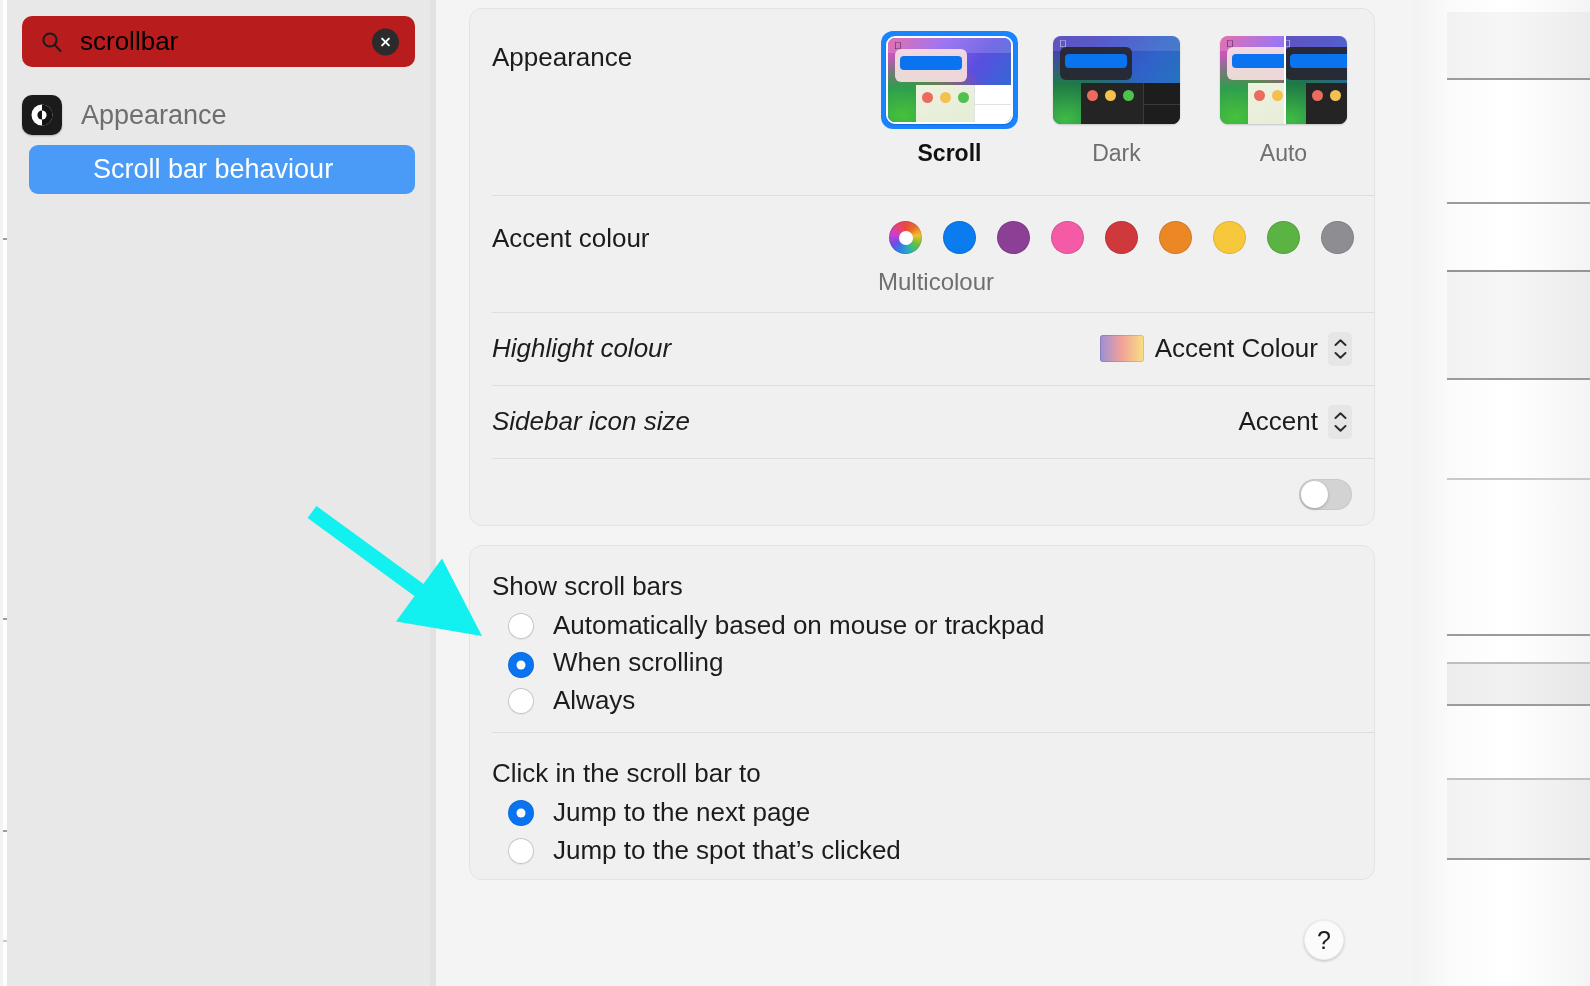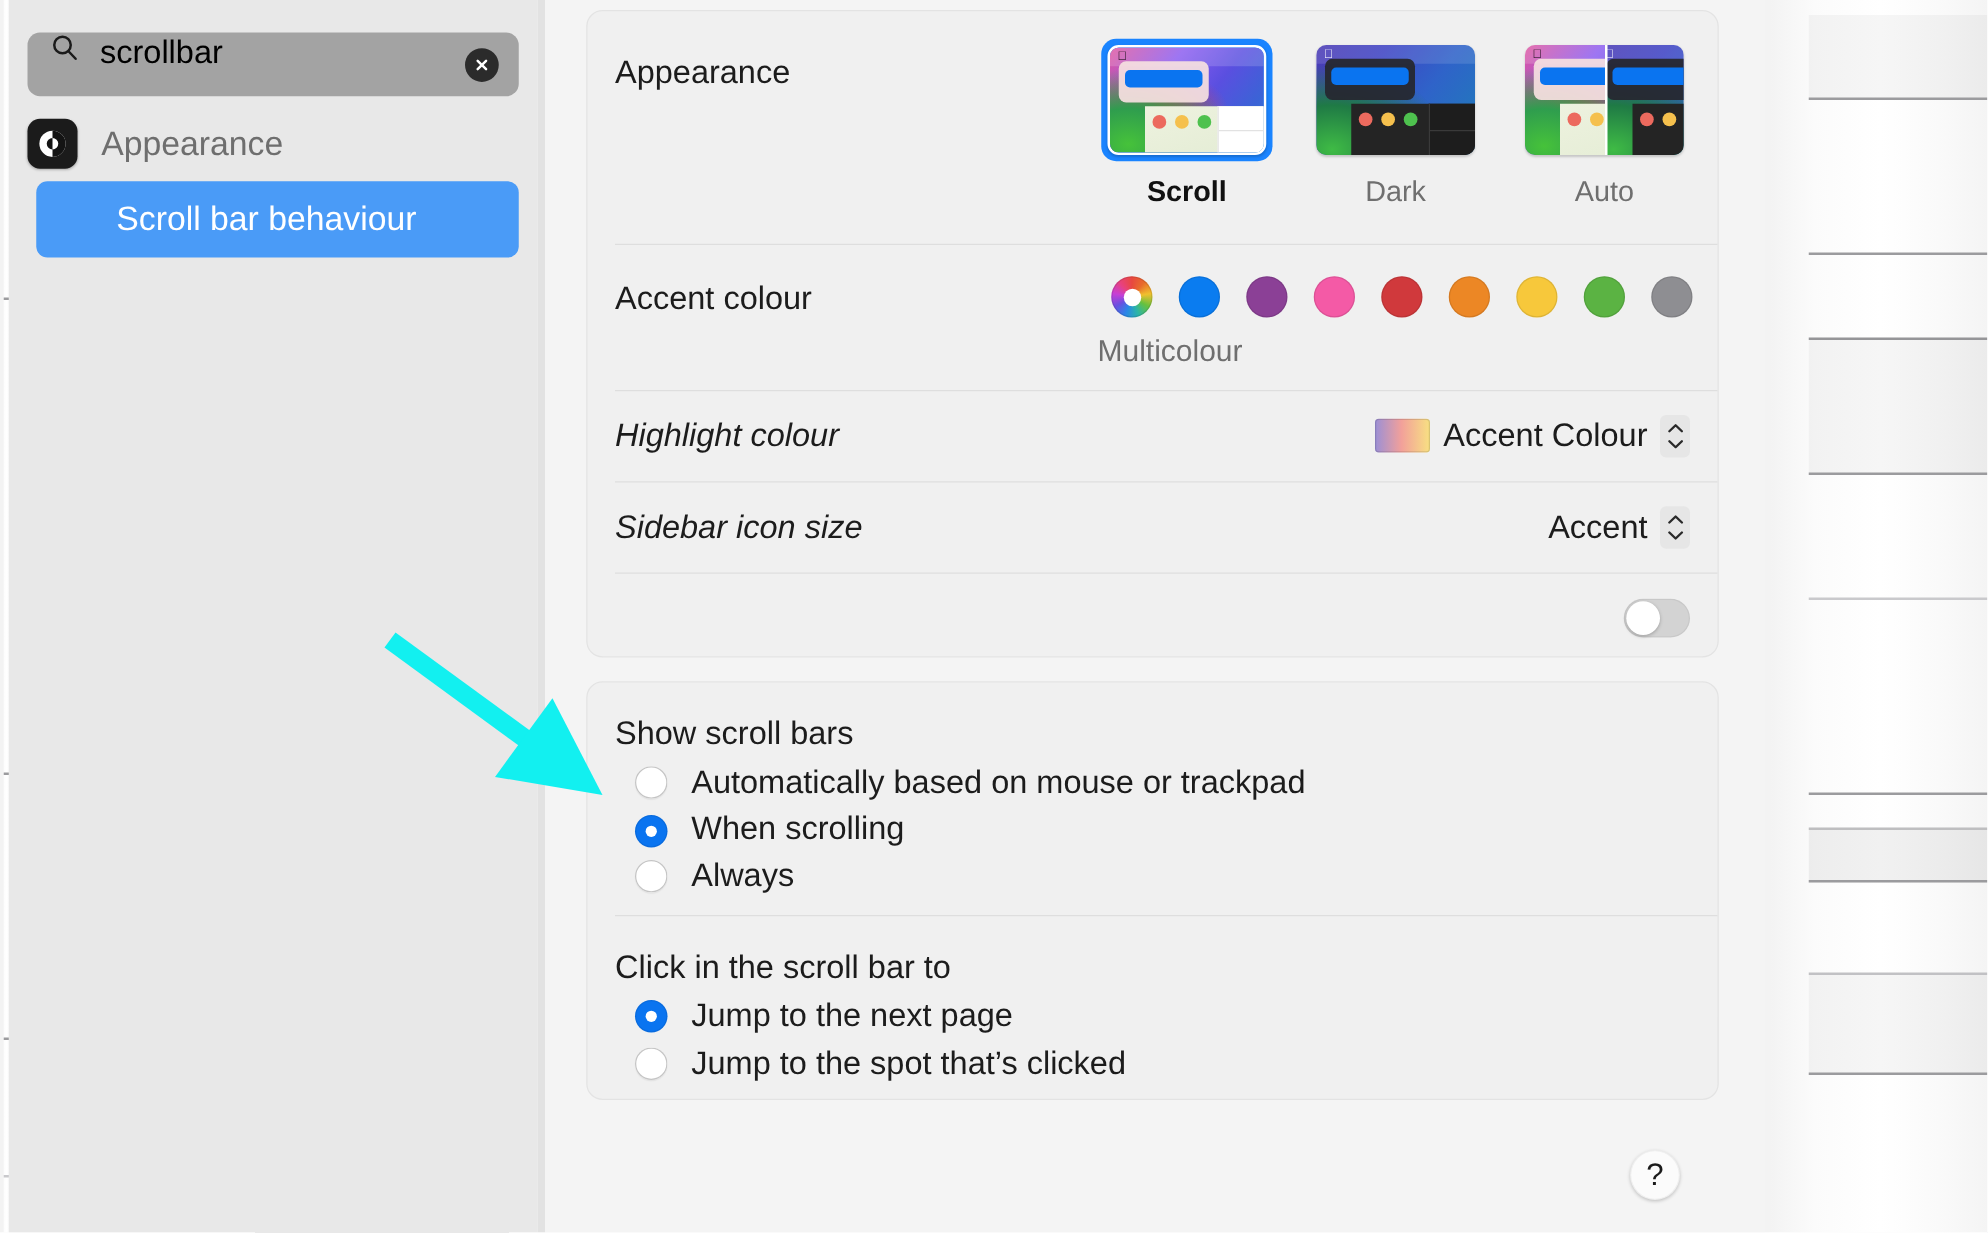--- a/index.html
+++ b/index.html
@@ -64,28 +64,28 @@
   .sidebar-sliver {
     position: absolute;
     left: 430px; top: 0;
     width: 6px; height: 986px;
     background: #e2e2e2;
   }
 
   .search-wrap {
     position: absolute;
     left: 15px;
-    top: 26px;
+    top: 16px;
     width: 393px;
     height: 51px;
-    background: #a3a3a3;
+    background: #b91c1c;
     border-radius: 10px;
     box-sizing: border-box;
     display: flex;
-    align-items: flex-start;
+    align-items: center;
   }
   .search-icon {
     width: 24px; height: 24px;
     margin-left: 18px;
     flex: 0 0 auto;
     display: block;
   }
   .search-input {
     border: 0;
     background: transparent;
@@ -134,21 +134,21 @@
     margin-left: 19px;
     font-size: 27px;
     color: #6e6e6e;
   }
 
   .sidebar-item {
     position: absolute;
     left: 22px;
     top: 145px;
     width: 386px;
-    height: 61px;
+    height: 49px;
     border-radius: 9px;
     background: #4a9bf7;
     display: flex;
     align-items: center;
     cursor: default;
   }
   .sidebar-item-label {
     margin-left: 64px;
     font-size: 27px;
     color: #ffffff;

